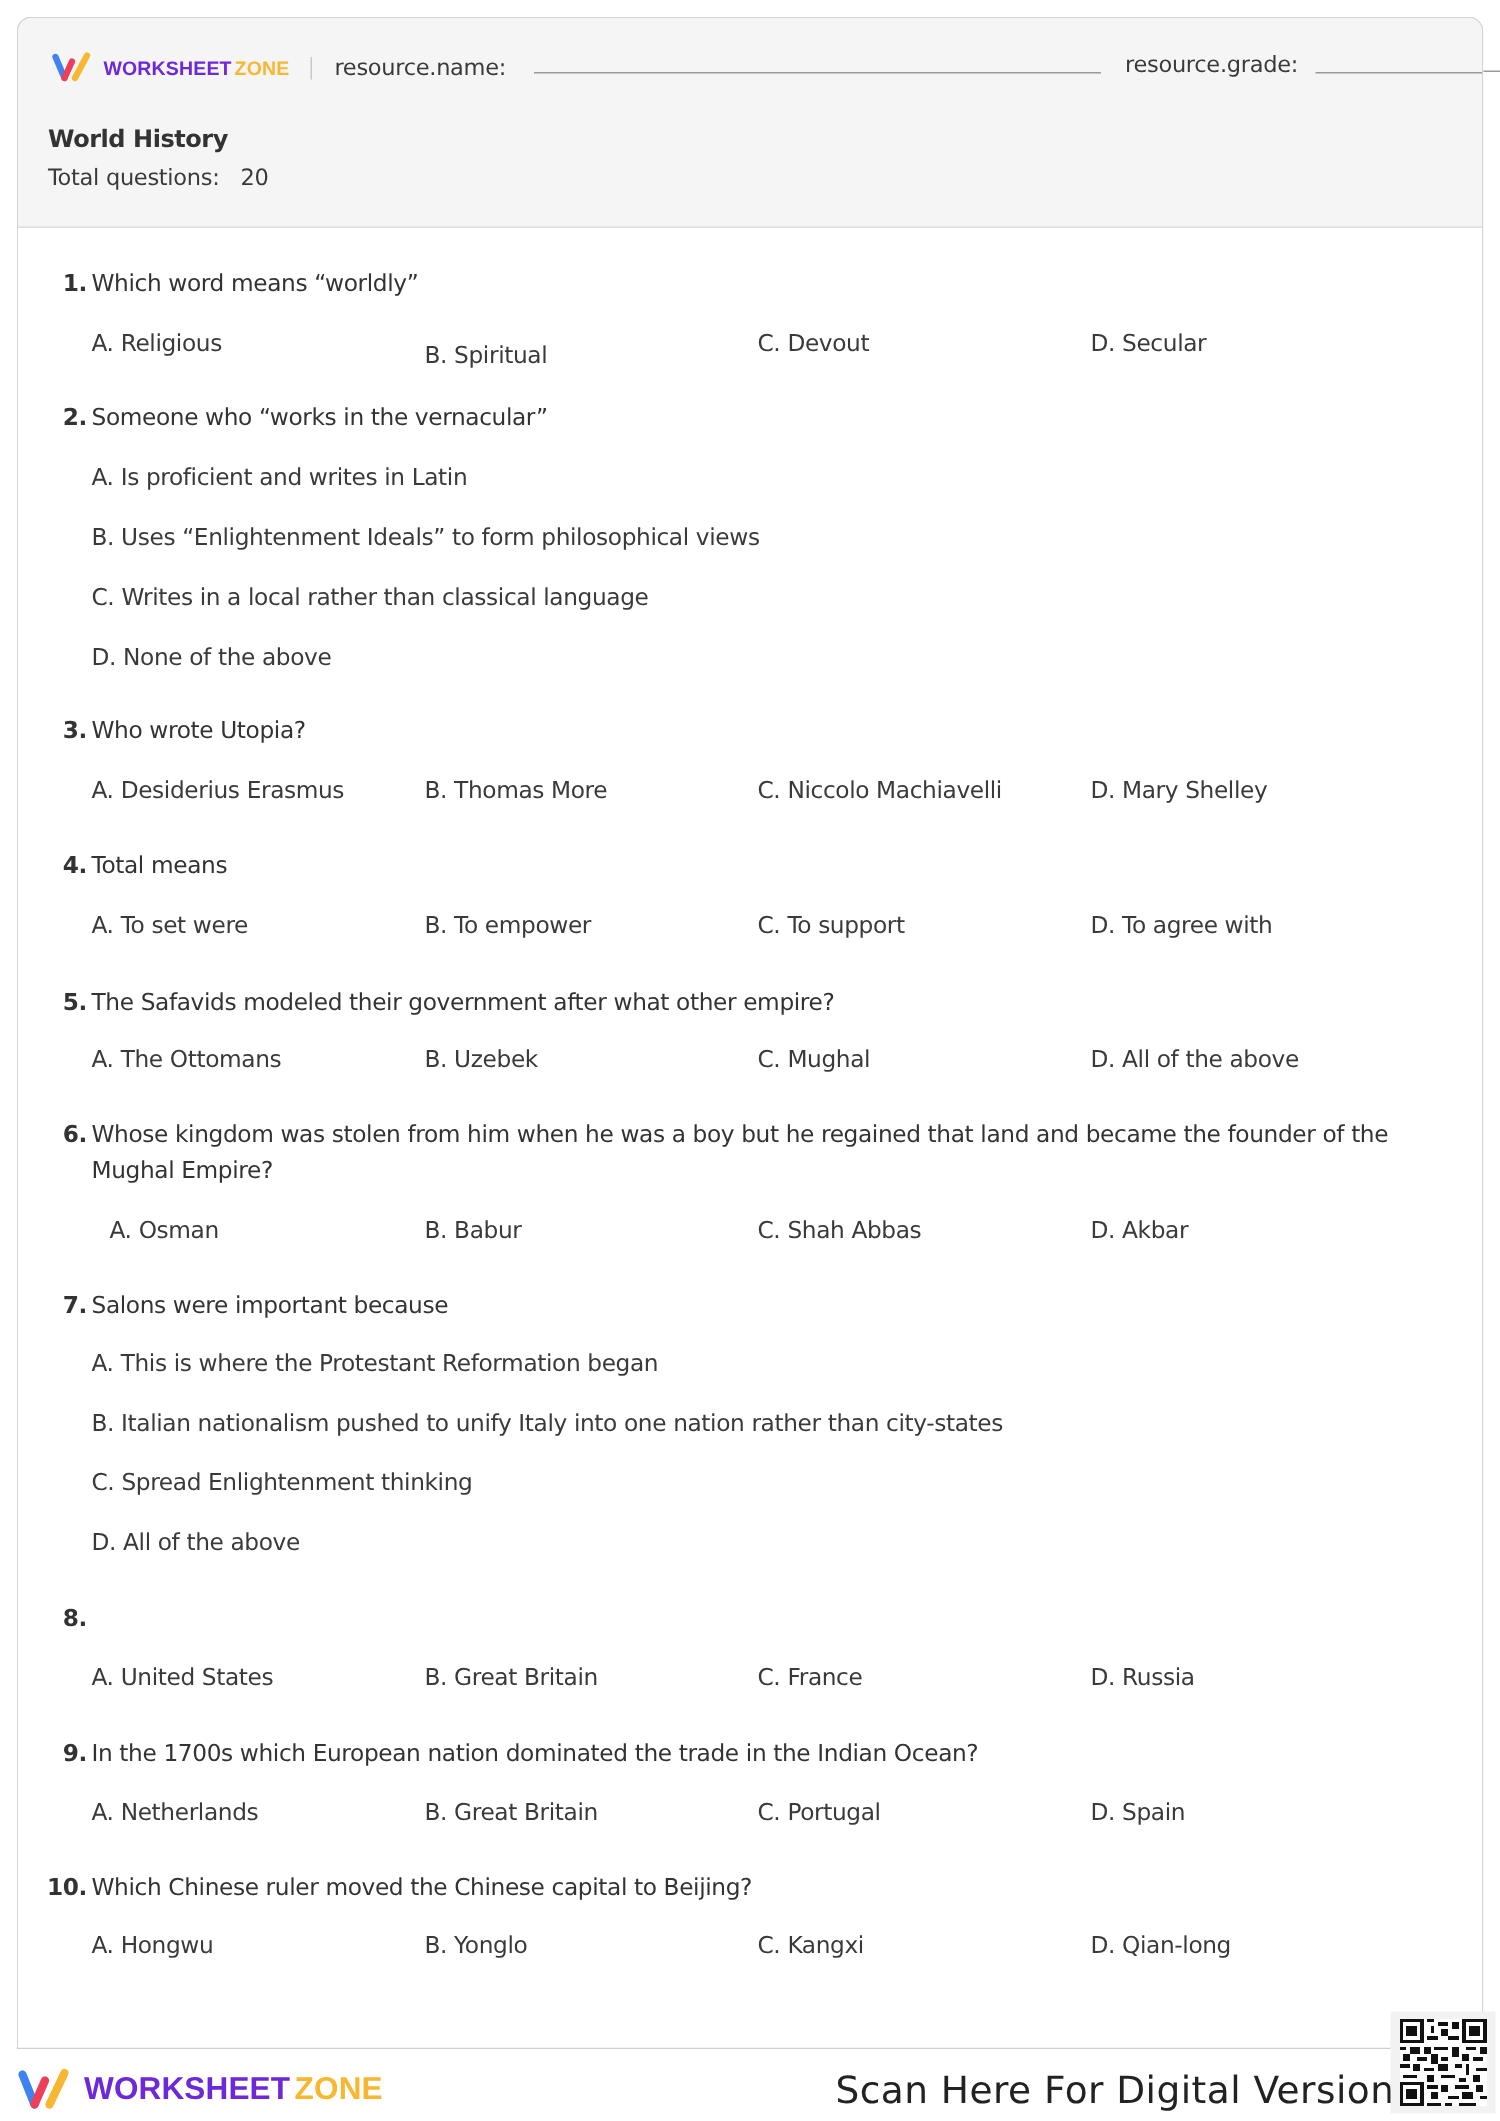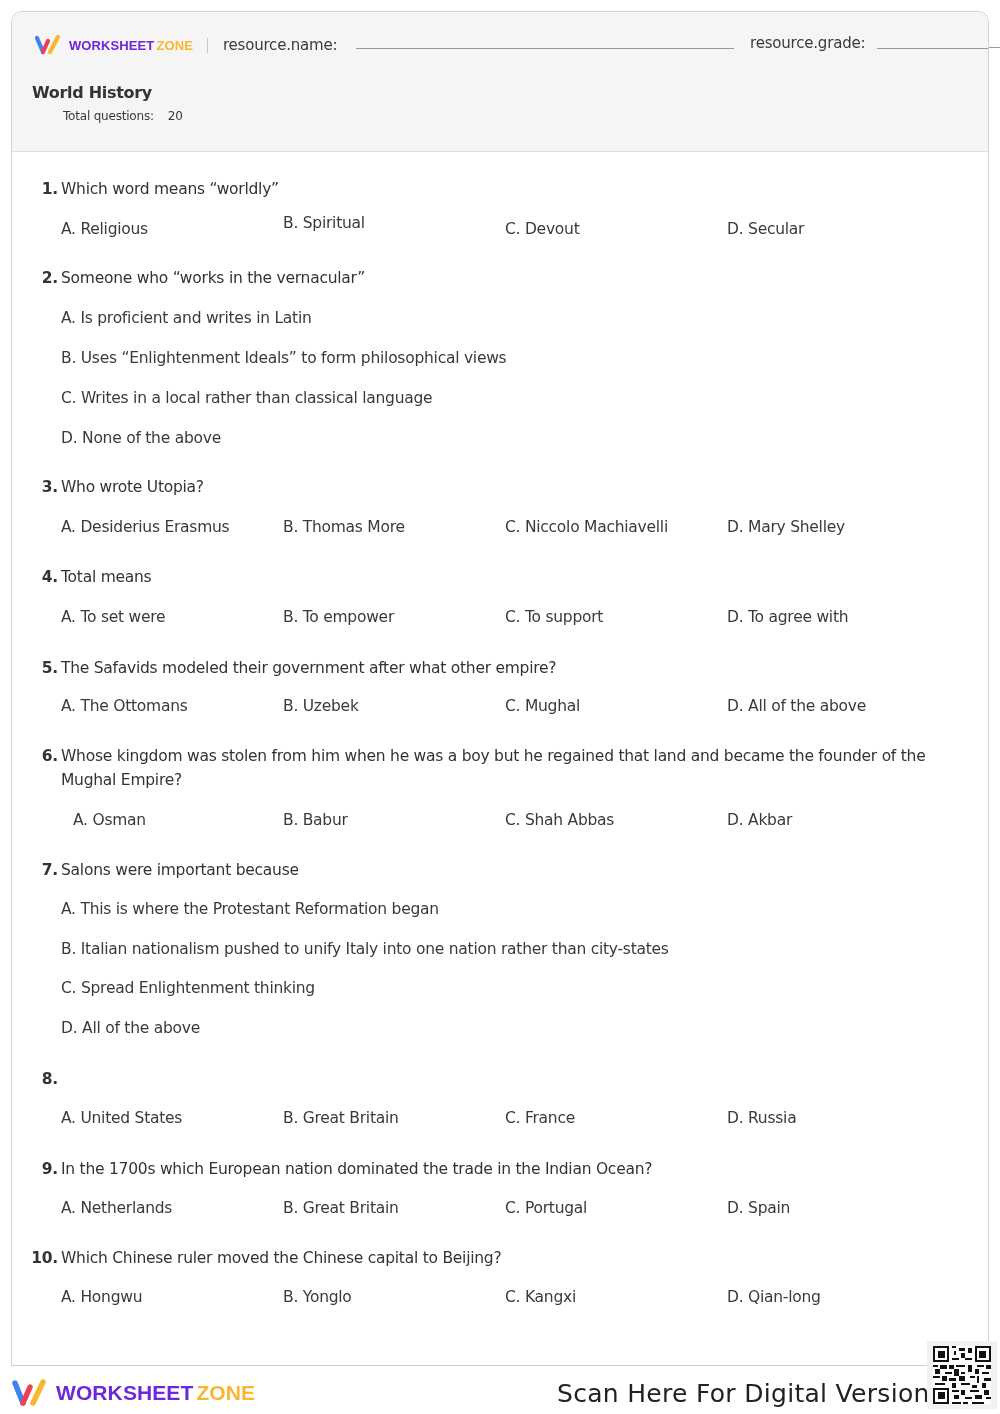--- a/index.html
+++ b/index.html
@@ -74,24 +74,23 @@
       top: 71px;
       font-size: 16px;
       font-weight: bold;
       color: #333;
       letter-spacing: -0.3px;
     }
     .total {
       position: absolute;
       left: 20px;
       top: 97px;
-      font-size: 12px;
+      font-size: 15px;
       color: #3a3a3a;
       letter-spacing: -0.2px;
-      margin-left: 31px;
     }
     .total .num { margin-left: 14px; }
 
     .questions {
       position: absolute;
       left: 0;
       top: 140px;
       width: 100%;
     }
     .q {
@@ -179,21 +178,21 @@
     <div class="total">
       <span>Total questions:</span><span class="num">20</span>
     </div>
   </div>
 
   <div class="questions">
 
     <div class="q" style="top:25px;">
       <div class="q-stem"><span class="q-num">1.</span><span>Which word means “worldly”</span></div>
       <div class="opt" style="left:49px; top:42px;">A. Religious</div>
-      <div class="opt" style="left:271px; top:36px;text-align:center;">B. Spiritual</div>
+      <div class="opt" style="left:271px; top:50px;text-align:center;">B. Spiritual</div>
       <div class="opt" style="left:493px; top:42px;">C. Devout</div>
       <div class="opt" style="left:715px; top:42px;">D. Secular</div>
     </div>
 
     <div class="q" style="top:114px;">
       <div class="q-stem"><span class="q-num">2.</span><span>Someone who “works in the vernacular”</span></div>
       <div class="opt" style="left:49px; top:42px;">A. Is proficient and writes in Latin</div>
       <div class="opt" style="left:49px; top:82px;">B. Uses “Enlightenment Ideals” to form philosophical views</div>
       <div class="opt" style="left:49px; top:122px;">C. Writes in a local rather than classical language</div>
       <div class="opt" style="left:49px; top:162px;">D. None of the above</div>

